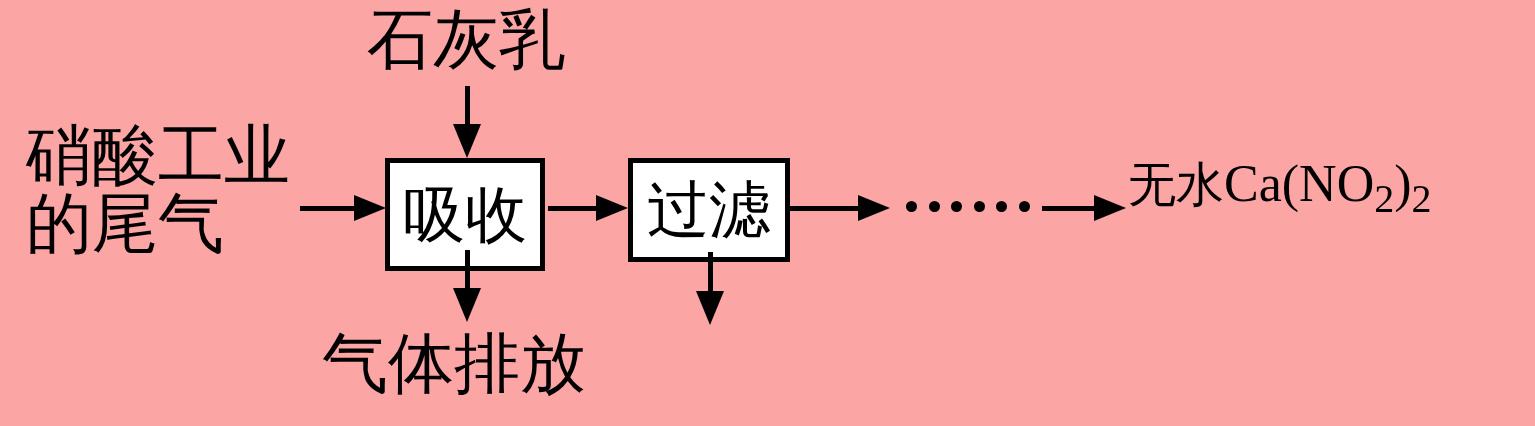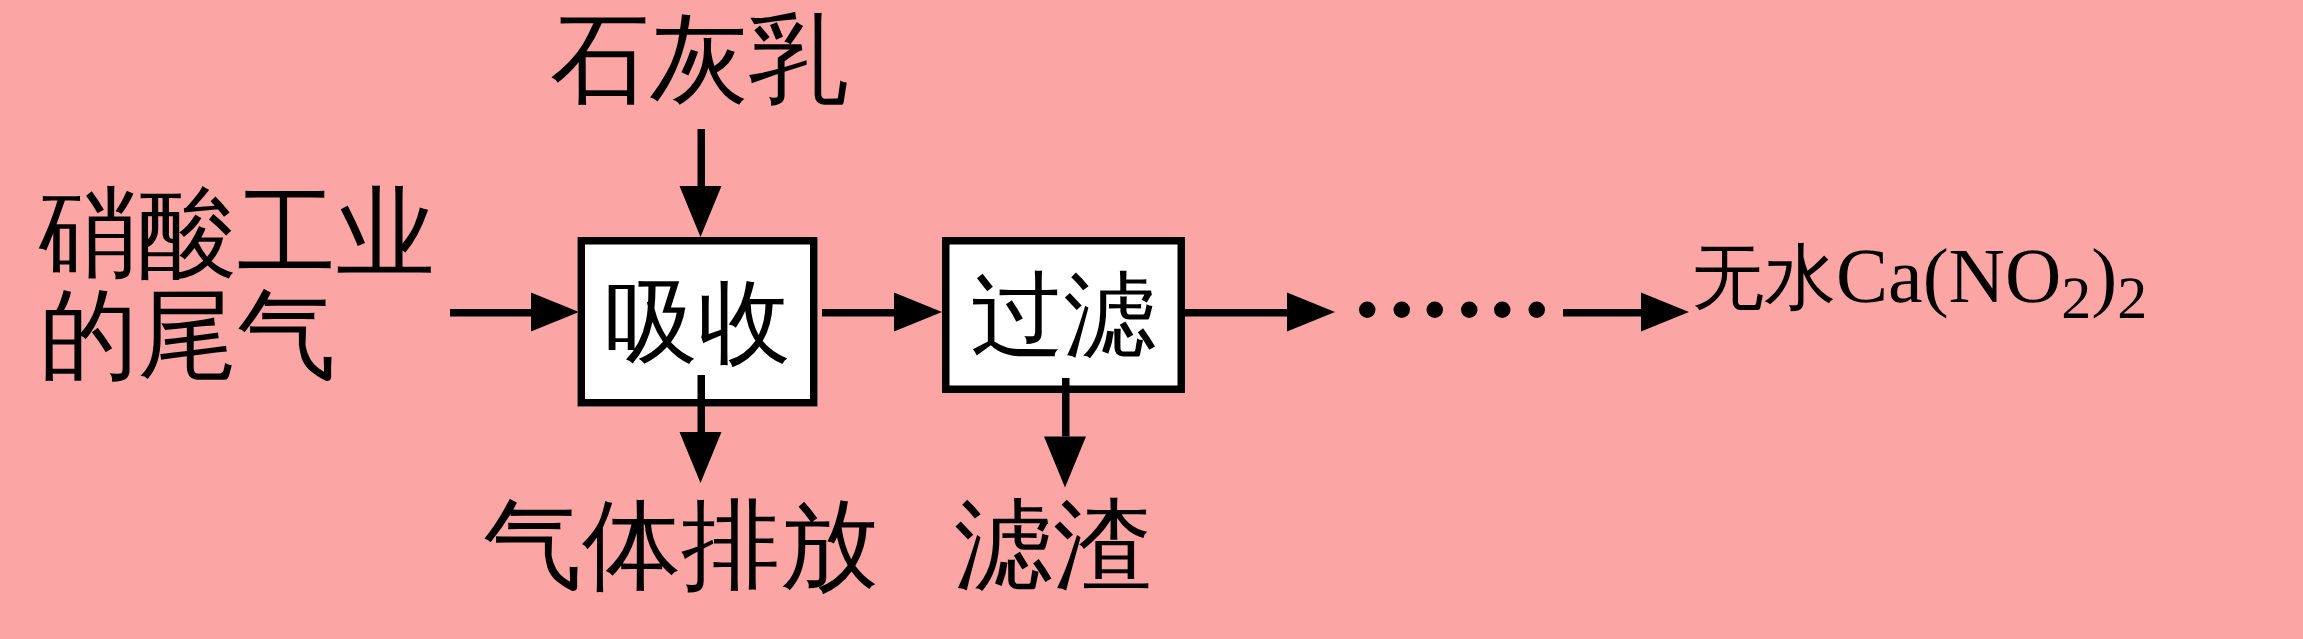--- a/index.html
+++ b/index.html
@@ -124,21 +124,20 @@
     <div class="head"></div>
   </div>
 
   <div class="arrow-v" style="left:696px; top:252px; width:28px; height:73px;">
     <div class="shaft"></div>
     <div class="head"></div>
   </div>
 
   <div class="label" style="left:322px; top:330px;">气体排放</div>
 
-  <div class="label" style="left:636px; top:330px;">滤渣</div>
 
   <div class="arrow-h" style="left:790px; top:195px; width:100px; height:26px;">
     <div class="shaft"></div>
     <div class="head"></div>
   </div>
 
   <div class="dots" style="left:906px; top:201px; width:124px; height:11px;">
       <span class="dot"></span>
       <span class="dot"></span>
       <span class="dot"></span>

